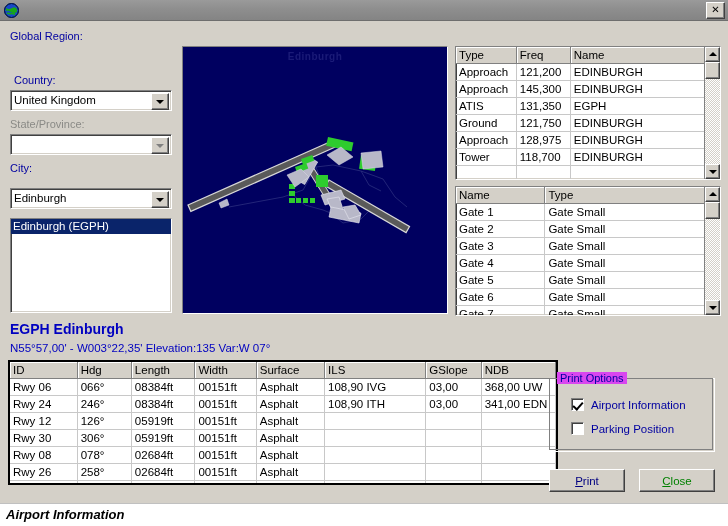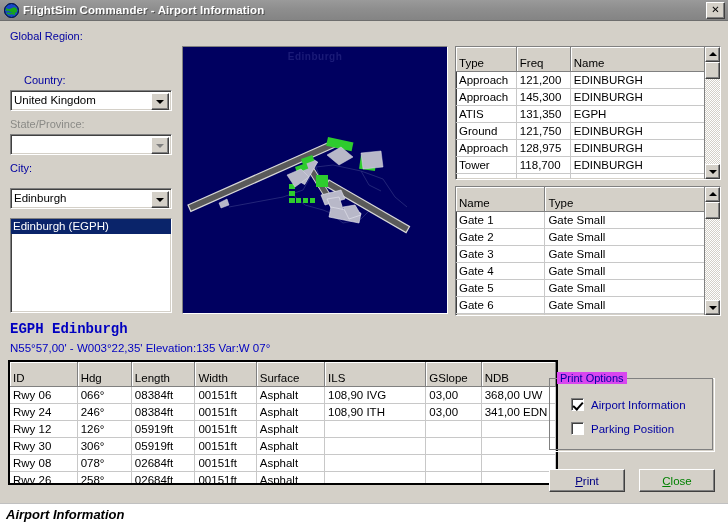--- a/index.html
+++ b/index.html
@@ -91,21 +91,21 @@
   .maptitle{
     position:absolute;left:0;top:4px;width:100%;text-align:center;
     color:#1b1b78;font-size:10px;font-weight:bold;letter-spacing:.5px;
   }
 
   
   .grid{position:absolute;background:#ffffff;box-sizing:border-box;overflow:hidden;}
   .grid table{border-collapse:collapse;width:100%;table-layout:fixed;font-size:11.5px;}
   .grid th{
     background:#d4d0c8;color:#000;font-weight:normal;text-align:left;
-    height:16px;padding:8px 0 0 3px;
+    height:16px;padding:0 0 0 3px;
     border-right:1px solid #808080;border-bottom:1px solid #808080;
     box-shadow:inset 1px 1px 0 #ffffff;
     white-space:nowrap;overflow:hidden;
   }
   .grid td{
     height:16px;padding:0 0 0 3px;color:#000;
     border-right:1px solid #c8c8c8;border-bottom:1px solid #c8c8c8;
     white-space:nowrap;overflow:hidden;
   }
 
@@ -171,21 +171,21 @@
     border-right:1px solid #404040;border-bottom:1px solid #404040;
     box-shadow:inset -1px -1px 0 #808080;
     display:flex;align-items:center;justify-content:center;
     font-size:11.5px;box-sizing:border-box;cursor:default;
   }
   .btn span{text-decoration:underline;text-underline-offset:1px;}
   .btn.print{color:#000080;}
   .btn.close{color:#008000;}
 
   
-  .apt-head{position:absolute;color:#0000c0;font-weight:bold;font-size:14px;white-space:nowrap;font-family:Liberation Mono, monospace;}
+  .apt-head{position:absolute;color:#0000c0;font-weight:bold;font-size:14px;white-space:nowrap;}
   .apt-sub{position:absolute;color:#0000c0;font-size:11.5px;white-space:nowrap;}
 
   
   .statusbar{
     position:absolute;left:0;bottom:0;width:728px;height:22px;background:#ffffff;
     border-top:1px solid #c0c0c0;
   }
   .statusbar .txt{
     position:absolute;left:6px;top:3px;font-weight:bold;font-style:italic;
     font-size:13px;color:#000;
@@ -198,27 +198,26 @@
 
   <div class="titlebar">
     <span class="title-icon">
       <svg width="15" height="15" viewBox="0 0 15 15">
         <circle cx="7.5" cy="7.5" r="7" fill="#1848c8" stroke="#00205c" stroke-width="1"></circle>
         <path d="M2 5 q3 2 6 0 t5 1 l0 3 q-3 2 -6 0 t-5 -1 z" fill="#18a818"></path>
         <path d="M3 10 q2 1 4 0.5 t4 1" fill="none" stroke="#18a818" stroke-width="1.6"></path>
         <ellipse cx="7.5" cy="7.5" rx="7" ry="7" fill="none" stroke="#0a1c50" stroke-width="1"></ellipse>
       </svg>
     </span>
-    <span class="title-text">FlightSim Commander - Airport Information</span>
     <div class="title-close">✕</div>
   </div>
 
   <div style="position:absolute;left:10px;top:30px;" class="lbl">Global Region:</div>
 
-  <div style="position:absolute;left:24px;top:74px;" class="lbl">Country:</div>
+  <div style="position:absolute;left:14px;top:74px;" class="lbl">Country:</div>
   <div class="combo" style="left:10px;top:90px;width:162px;">
     <span class="val">United Kingdom</span>
     <span class="arrow">
         <i></i>
       </span>
   </div>
 
   <div style="position:absolute;left:10px;top:118px;" class="lbl dim">State/Province:</div>
   <div class="combo disabled" style="left:10px;top:134px;width:162px;">
     <span class="val"></span>

